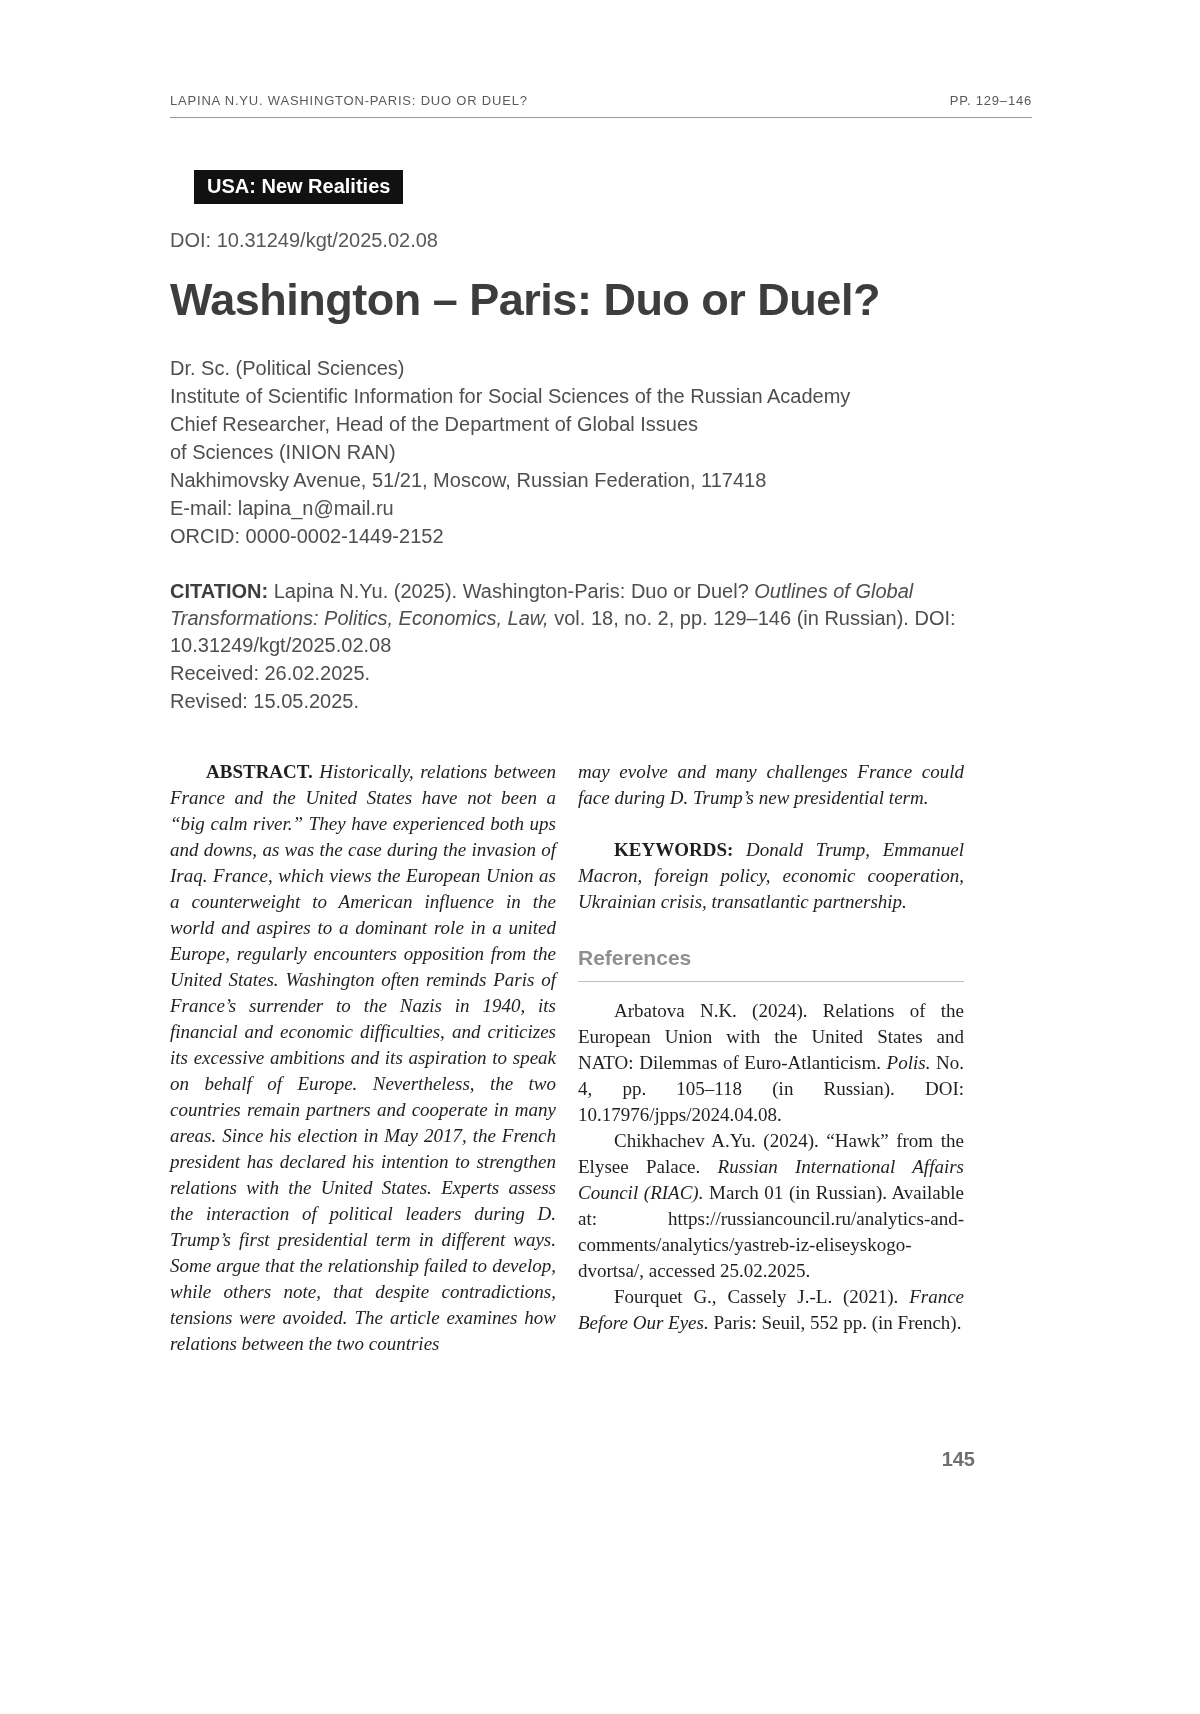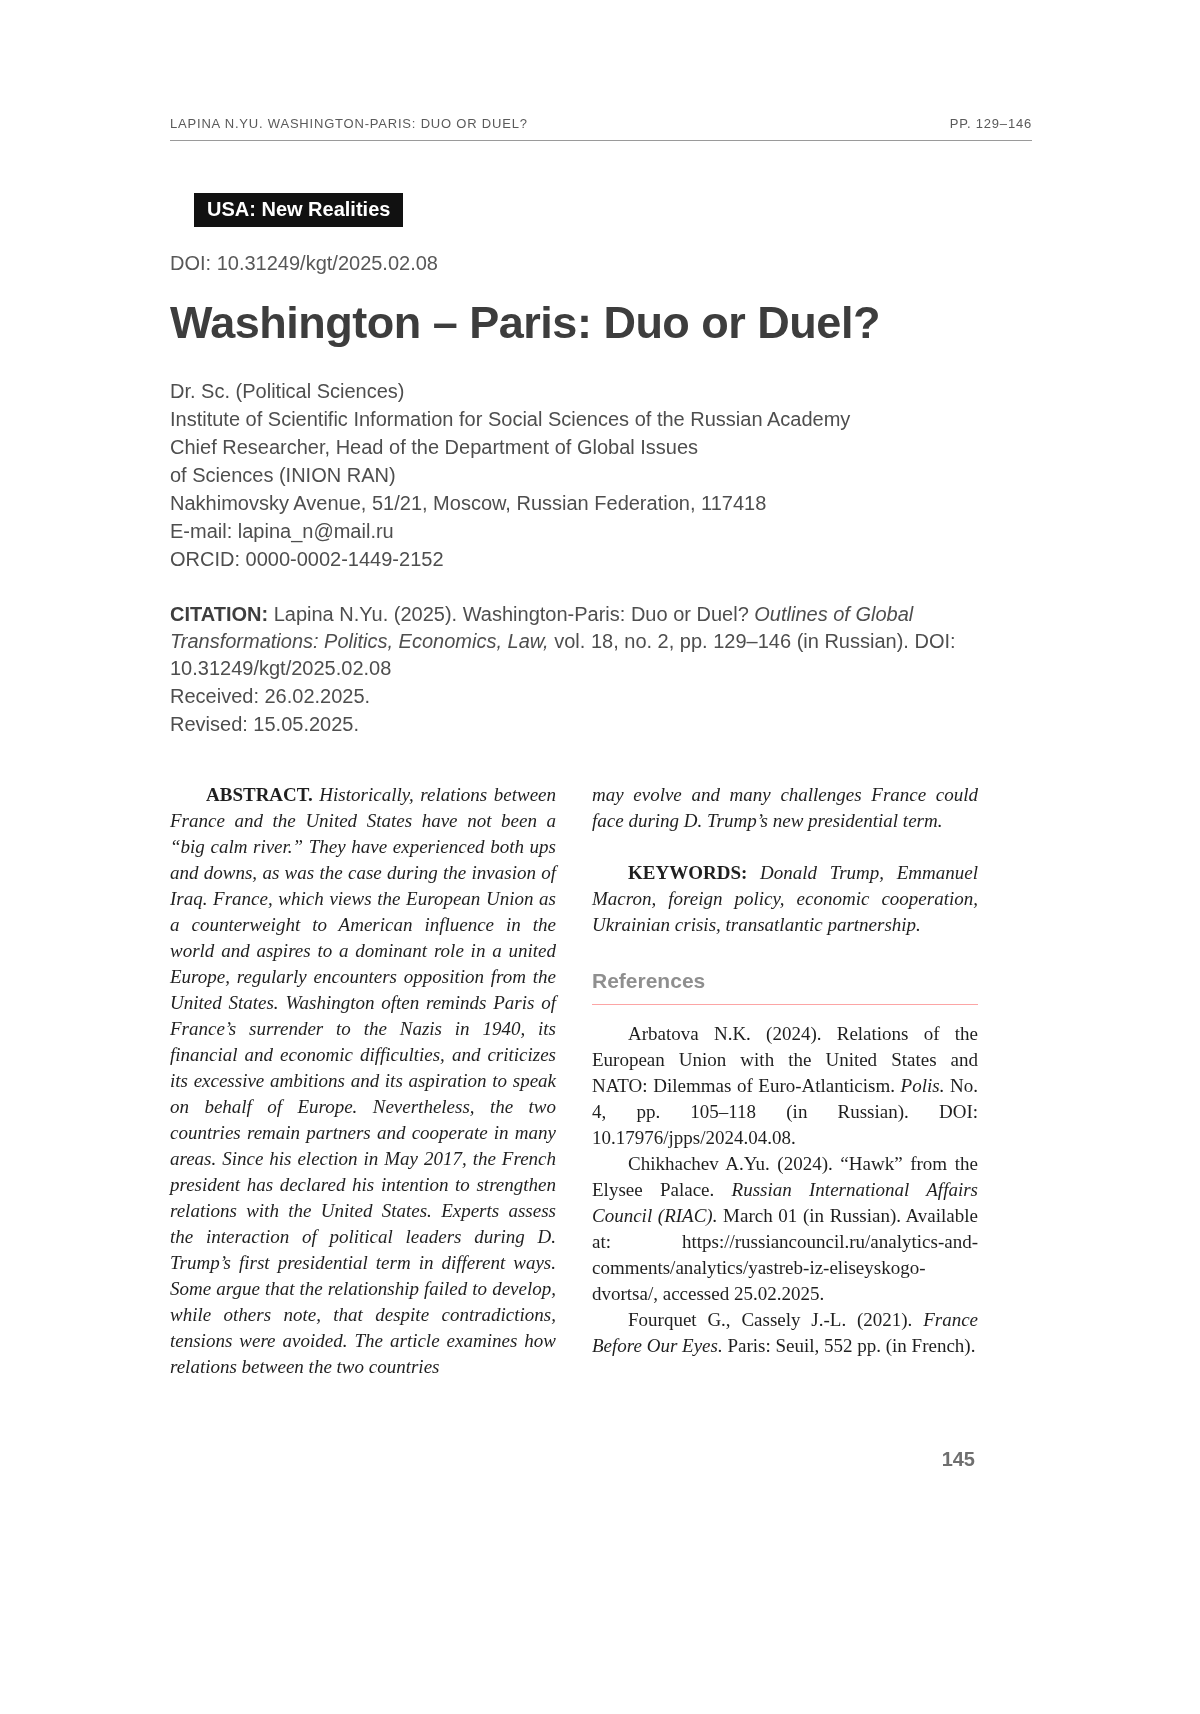--- a/index.html
+++ b/index.html
@@ -13,21 +13,21 @@
     --rule:#9a9a9a;
   }
   *{margin:0;padding:0;box-sizing:border-box;}
   html,body{background:#ffffff;}
   body{
     width:1200px;height:1714px;position:relative;
     font-family:"Liberation Sans",sans-serif;
     color:var(--meta-text);
   }
   .page{position:absolute;inset:0;background:#fff;}
-  .content{position:absolute;left:170px;top:116px;width:862px;}
+  .content{position:absolute;left:170px;top:93px;width:862px;}
 
   .running-head{
     display:flex;justify-content:space-between;align-items:baseline;
     font-size:13px;letter-spacing:0.8px;color:#5a5a5a;
     border-bottom:1px solid var(--rule);padding-bottom:9px;
   }
   .badge{
     display:inline-block;margin-top:52px;
     background:var(--badge-bg);color:var(--badge-text);
     font-weight:bold;font-size:20px;padding:5px 13px 6px;margin-left:24px;
@@ -37,21 +37,21 @@
     margin-top:22px;font-size:45px;font-weight:bold;color:var(--title-text);
     letter-spacing:-0.5px;font-family:"Liberation Sans",sans-serif;
   }
   .author{margin-top:28px;font-size:20px;line-height:28px;color:#4e4e4e;}
   .author-name{font-weight:bold;color:#3e3e3e;}
   .citation{margin-top:28px;font-size:20px;line-height:27px;color:#4e4e4e;max-width:810px;}
   .citation .lbl{font-weight:bold;color:#3e3e3e;}
   .dates{font-size:20px;line-height:28px;color:#4e4e4e;}
 
   .columns{
-    margin-top:44px;display:flex;gap:36px;
+    margin-top:44px;display:flex;gap:22px;
     font-family:"Liberation Serif","DejaVu Serif",serif;
     font-size:19px;line-height:26px;color:var(--body-text);
   }
   .col{width:386px;flex:0 0 386px;text-align:justify;hyphens:auto;}
   .para{text-indent:36px;}
   .abstract-label,.keywords-label{font-weight:bold;font-style:normal;}
   .it{font-style:italic;}
   .keywords{margin-top:26px;}
   .refs-head{
     margin-top:30px;

